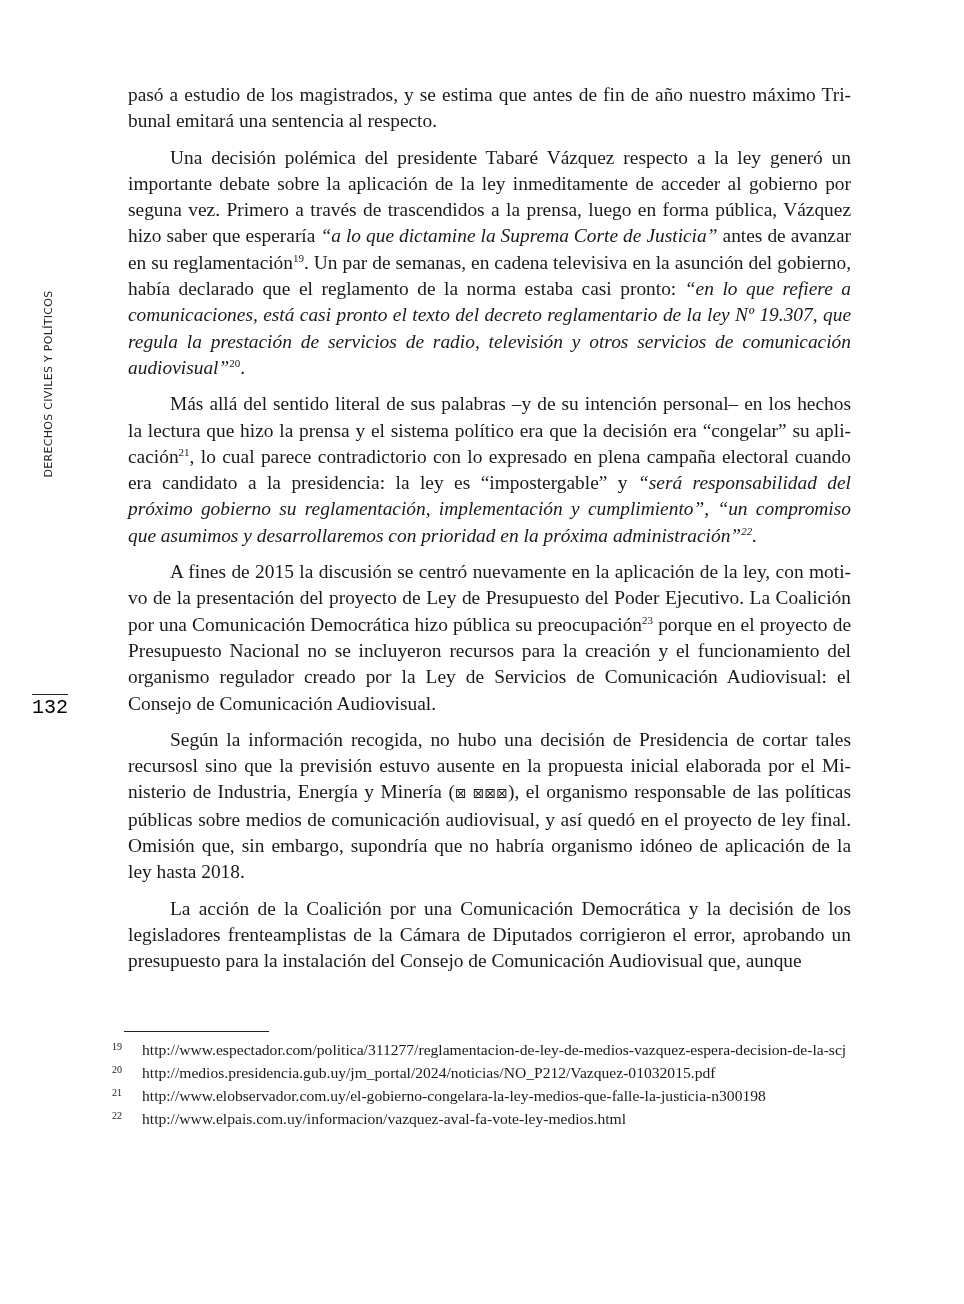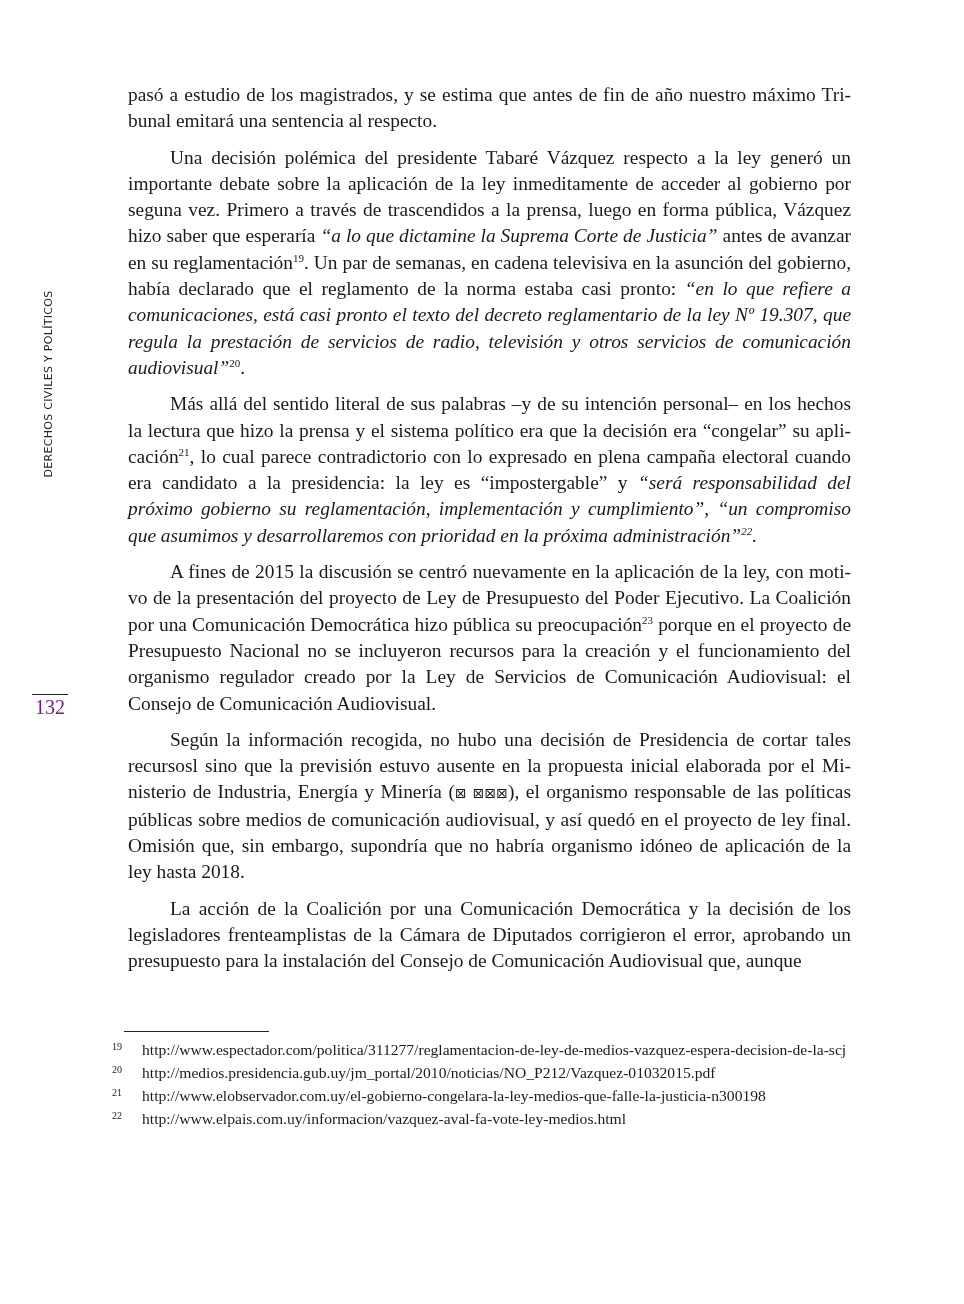--- a/index.html
+++ b/index.html
@@ -9,21 +9,21 @@
     position: absolute; left: 48px; top: 384px; width: 0; height: 0;
   }
   .side-label span {
     position: absolute; display: block; white-space: nowrap;
     transform: translate(-50%, -50%) rotate(-90deg);
     font-family: "DejaVu Sans", sans-serif; font-size: 11px; letter-spacing: 0.3px; color: #222;
   }
   .page-number-rule { position: absolute; left: 32px; top: 694px; width: 36px; height: 1px; background: #222; }
   .page-number {
     position: absolute; left: 30px; top: 696px; width: 40px; text-align: center;
-    font-family: Liberation Serif, serif; font-size: 20px; color: #701a75;
+    font-family: Liberation Mono, monospace; font-size: 20px; color: #000000;
   }
   .body-text {
     position: absolute; left: 112px; top: 82px; width: 739px;
     font-family: "Liberation Serif", serif; font-size: 19.4px; line-height: 26.3px;
     text-align: justify; hyphens: manual;
   }
   .body-text p { margin: 0 0 10px 16px; text-indent: 42px; }
   .body-text p.first { text-indent: 0; }
   .body-text i { font-style: italic; }
   sup { font-size: 11px; line-height: 0; vertical-align: 7px; }
@@ -52,17 +52,17 @@
       <p><span>Una decisión polémica del presidente Tabaré Vázquez respecto a la ley generó un importante debate sobre la aplicación de la ley inmeditamente de acceder al gobierno por seguna vez. Primero a través de trascendidos a la prensa, luego en forma pública, Váz­quez hizo saber que esperaría </span><i>“a lo que dictamine la Suprema Corte de Justicia”</i><span> antes de avanzar en su reglamentación</span><sup>19</sup><span>. Un par de semanas, en cadena televisiva en la asunción del gobierno, había declarado que el reglamento de la norma estaba casi pronto: </span><i>“en lo que refiere a comunicaciones, está casi pronto el texto del decreto reglamentario de la ley Nº 19.307, que regula la prestación de servicios de radio, televisión y otros servicios de comuni­cación audiovisual”</i><sup>20</sup><span>.</span></p>
       <p><span>Más allá del sentido literal de sus palabras –y de su intención personal– en los hechos la lectura que hizo la prensa y el sistema político era que la decisión era “congelar” su apli­cación</span><sup>21</sup><span>, lo cual parece contradictorio con lo expresado en plena campaña electoral cuando era candidato a la presidencia: la ley es “impostergable” y </span><i>“será responsabilidad del próximo gobierno su reglamentación, implementación y cumplimiento”, “un compromiso que asumimos y desarrollaremos con prioridad en la próxima administración”</i><sup style="font-style: italic;">22</sup><i>.</i></p>
       <p><span>A fines de 2015 la discusión se centró nuevamente en la aplicación de la ley, con moti­vo de la presentación del proyecto de Ley de Presupuesto del Poder Ejecutivo. La Coalición por una Comunicación Democrática hizo pública su preocupación</span><sup>23</sup><span> porque en el proyecto de Presupuesto Nacional no se incluyeron recursos para la creación y el funcionamiento del organismo regulador creado por la Ley de Servicios de Comunicación Audiovisual: el Consejo de Comunicación Audiovisual.</span></p>
       <p><span>Según la información recogida, no hubo una decisión de Presidencia de cortar tales recursosl sino que la previsión estuvo ausente en la propuesta inicial elaborada por el Mi­nisterio de Industria, Energía y Minería (</span><span class="missing">⊠ ⊠⊠⊠</span><span>), el organismo responsable de las políticas públicas sobre medios de comunicación audiovisual, y así quedó en el proyecto de ley final. Omisión que, sin embargo, supondría que no habría organismo idóneo de aplicación de la ley hasta 2018.</span></p>
       <p><span>La acción de la Coalición por una Comunicación Democrática y la decisión de los legisladores frenteamplistas de la Cámara de Diputados corrigieron el error, aprobando un presupuesto para la instalación del Consejo de Comunicación Audiovisual que, aunque</span></p>
     </div>
 
   <div class="footnote-rule"></div>
   <div class="footnotes" id="footnotes">
       <div class="fn"><span class="num">19</span><span>http://www.espectador.com/politica/311277/reglamentacion-de-ley-de-medios-vazquez-espera-deci­sion-de-la-scj</span></div>
-      <div class="fn"><span class="num">20</span><span>http://medios.presidencia.gub.uy/jm_portal/2010/noticias/NO_P212/Vazquez-01032015.pdf</span></div>
+      <div class="fn"><span class="num">20</span><span>http://medios.presidencia.gub.uy/jm_portal/2024/noticias/NO_P212/Vazquez-01032015.pdf</span></div>
       <div class="fn"><span class="num">21</span><span>http://www.elobservador.com.uy/el-gobierno-congelara-la-ley-medios-que-falle-la-justicia-n300198</span></div>
       <div class="fn"><span class="num">22</span><span>http://www.elpais.com.uy/informacion/vazquez-aval-fa-vote-ley-medios.html</span></div>
     </div>
 </div>
 
 </body></html>

